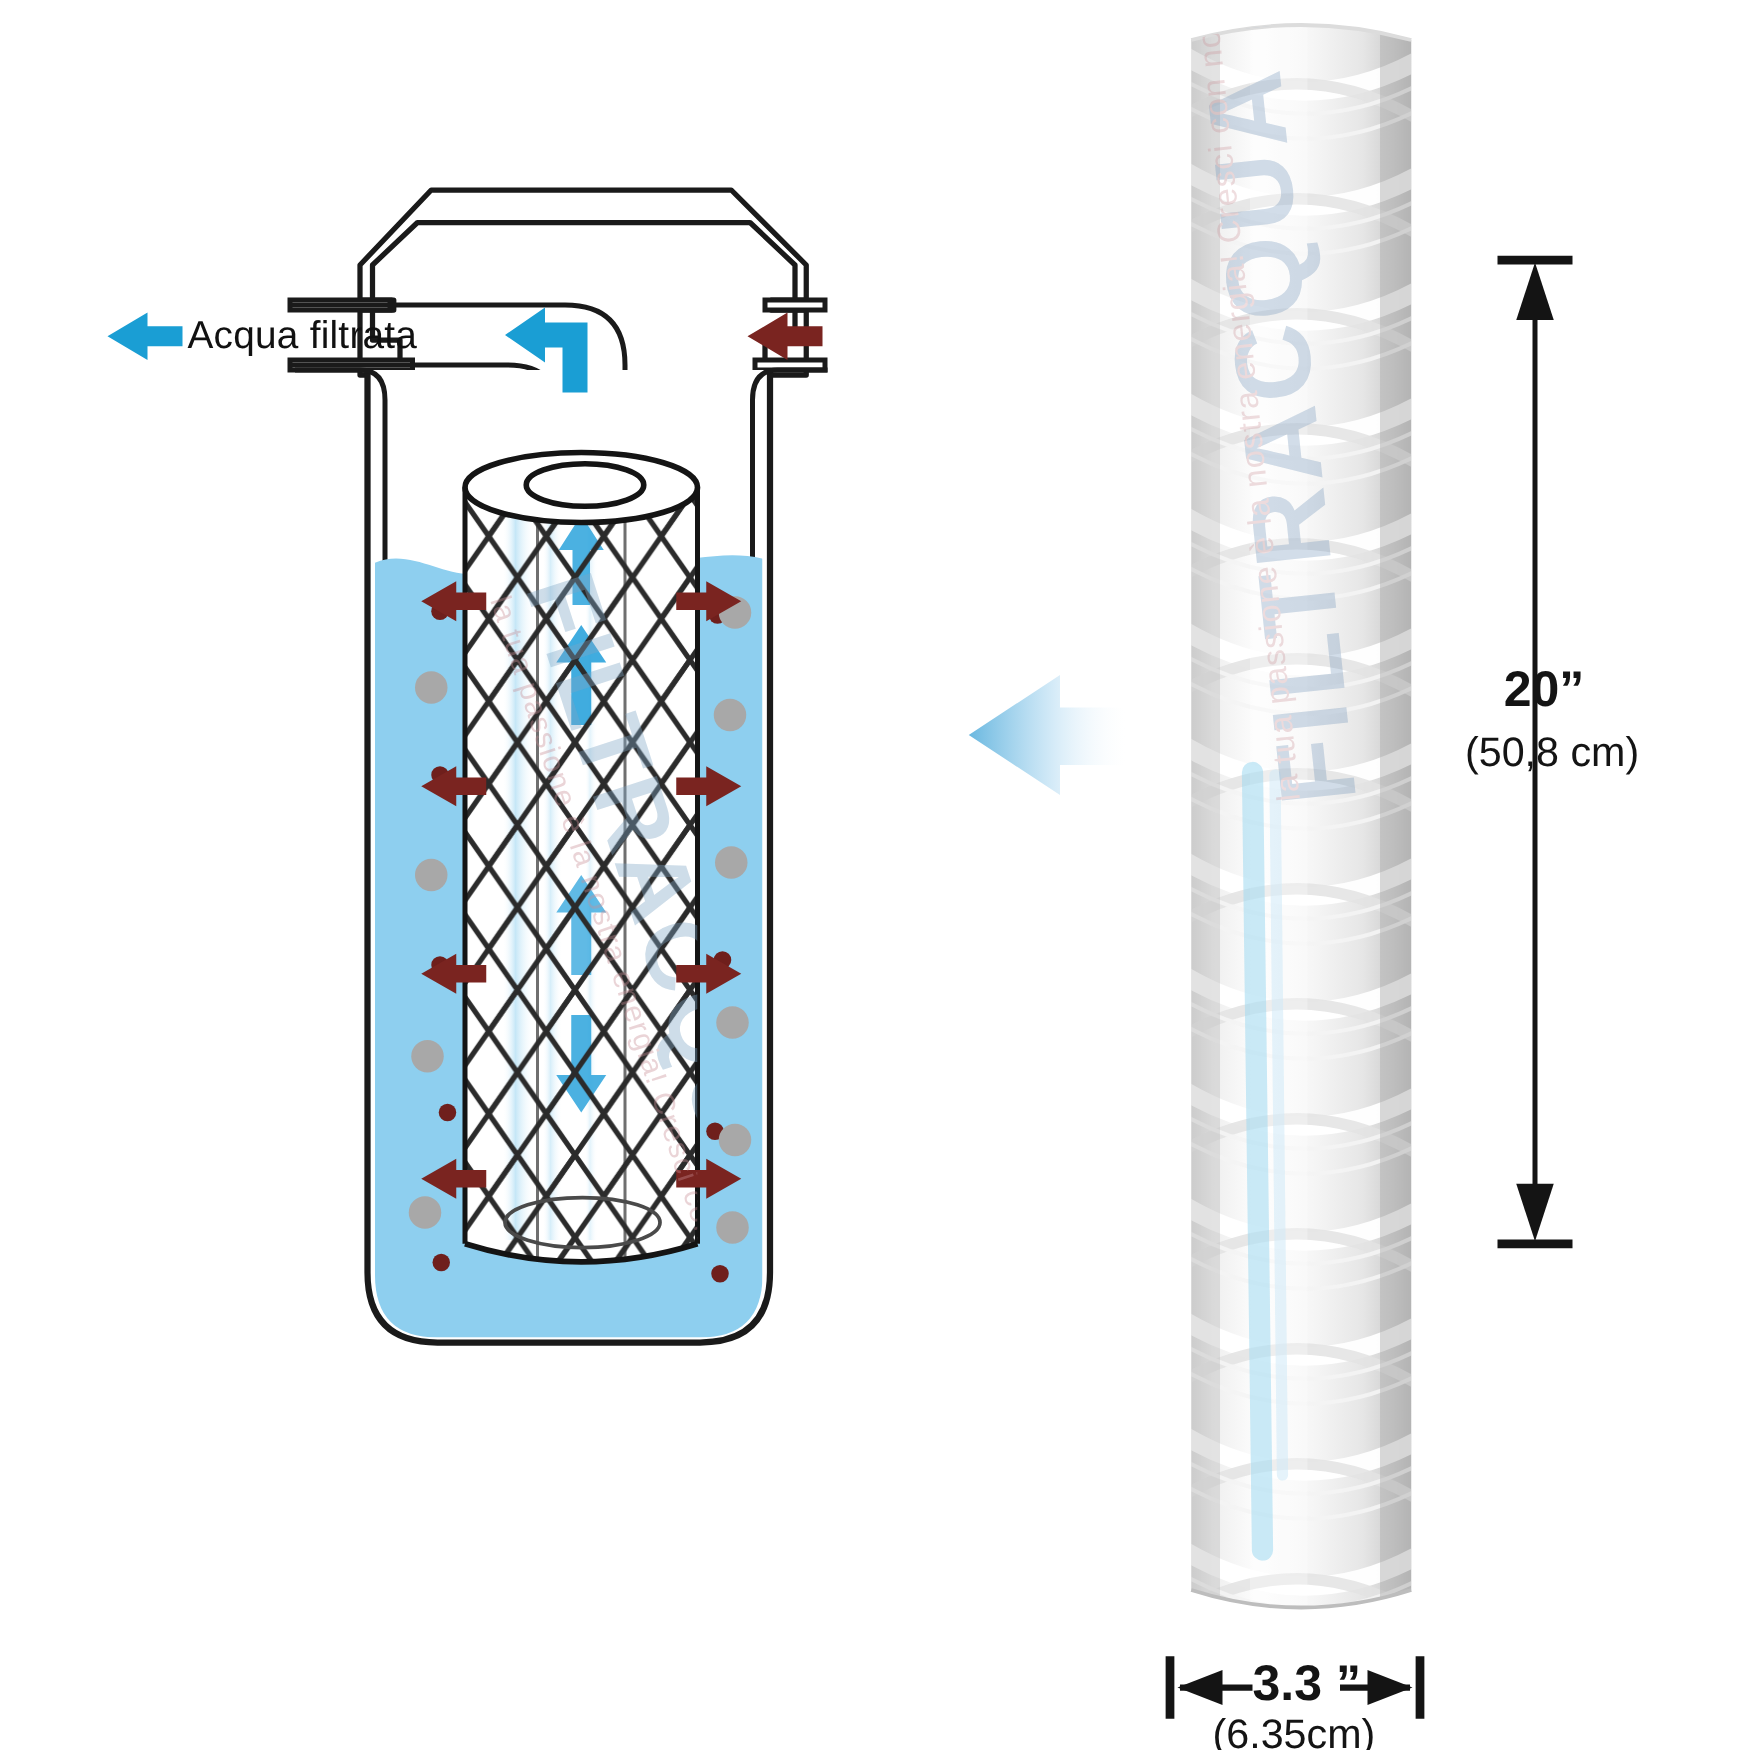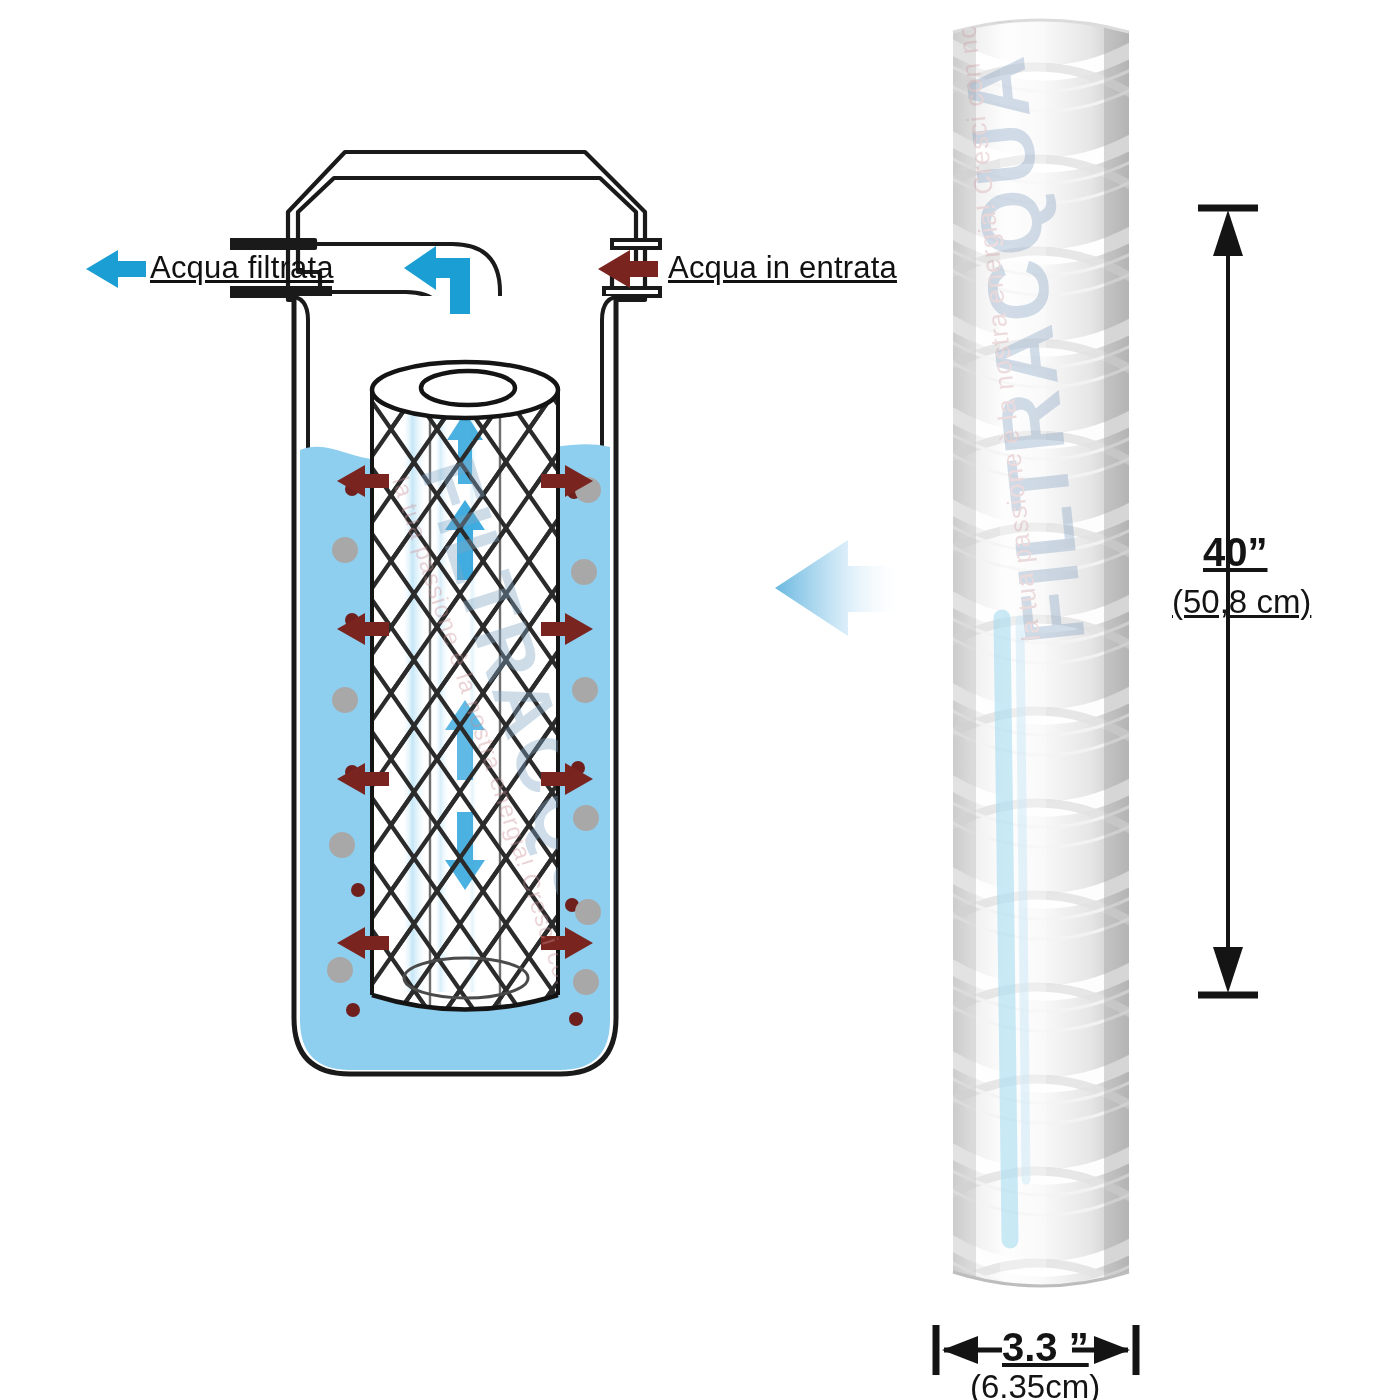--- a/index.html
+++ b/index.html
@@ -26,21 +26,20 @@
   #stage > svg {
     position: absolute;
     left: 0;
     top: 0;
   }
   .lbl {
     position: absolute;
     color: #111111;
     white-space: nowrap;
     font-family: "Liberation Sans", sans-serif;
-    text-decoration: underline;
   }
   .lbl-flow {
     font-size: 31px;
     letter-spacing: 0.2px;
   }
   .dim-main {
     font-size: 40px;
     font-weight: bold;
     color: #141414;
   }
@@ -350,23 +349,22 @@
       <line x1="1136" y1="1325" x2="1136" y2="1375" stroke-width="7"></line>
       <line x1="944" y1="1350" x2="1002" y2="1350" stroke-width="5"></line>
       <line x1="1072" y1="1350" x2="1128" y2="1350" stroke-width="5"></line>
       <path d="M942,1350 L978,1336 L978,1364 Z" stroke="none"></path>
       <path d="M1130,1350 L1094,1336 L1094,1364 Z" stroke="none"></path>
     </g>
   </svg>
 
   <div class="lbl lbl-flow" style="left:150px; top:250px;">Acqua filtrata</div>
 
-  <div class="lbl lbl-flow" style="left:668px; top:250px;">Acqua in entrata</div>
-
-  <div class="lbl dim-main" style="left:1203px; top:530px;">40”</div>
+
+  <div class="lbl dim-main" style="left:1203px; top:530px;">20”</div>
 
   <div class="lbl dim-sub" style="left:1172px; top:583px;">(50,8 cm)</div>
 
   <div class="lbl dim-main" style="left:1002px; top:1325px;">3.3 ”</div>
 
   <div class="lbl dim-sub" style="left:970px; top:1368px;">(6.35cm)</div>
 
 </div>
 
 </body></html>

